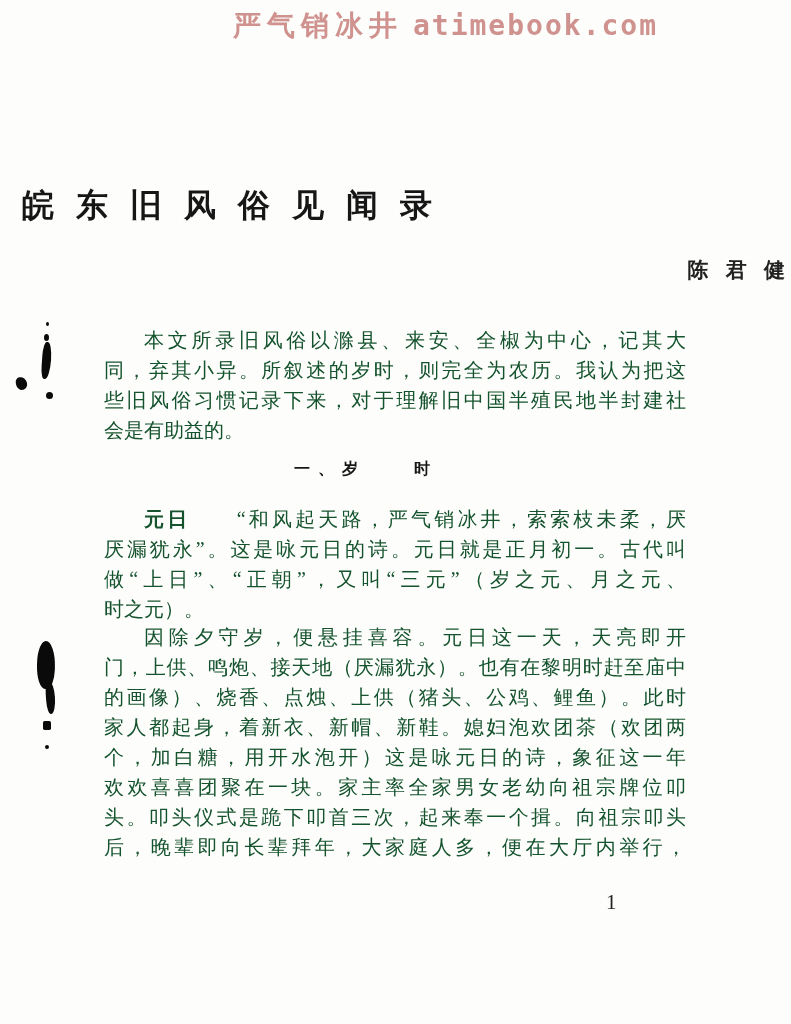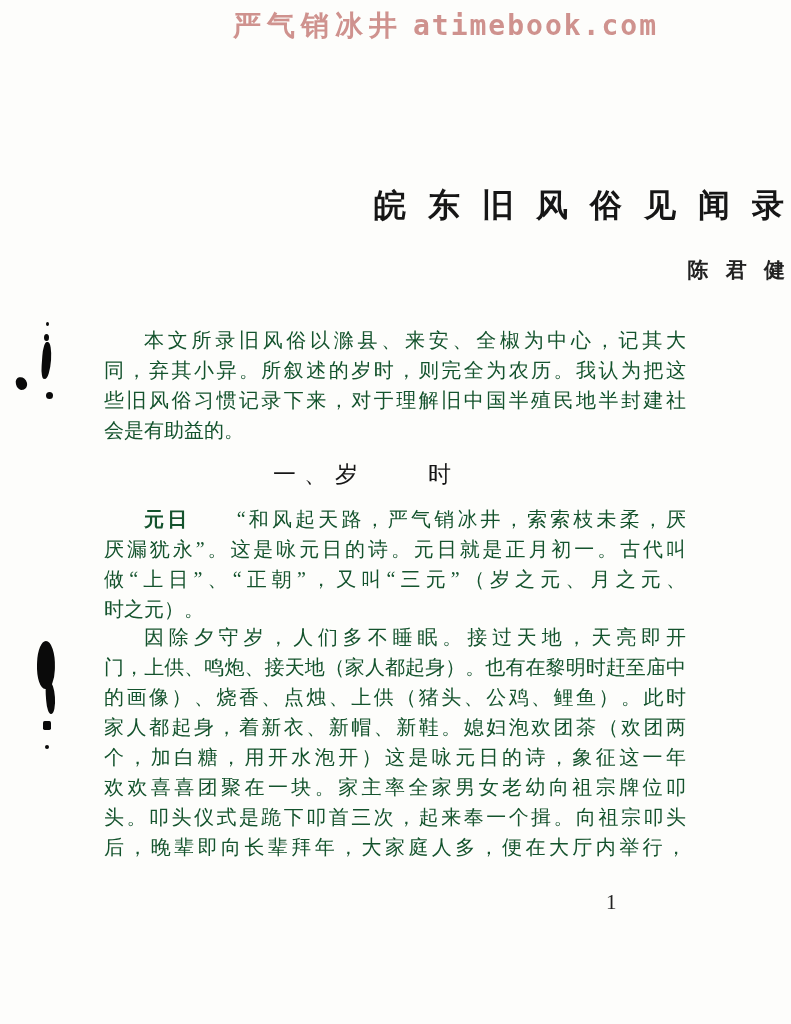--- a/index.html
+++ b/index.html
@@ -22,21 +22,21 @@
     font-size: 28px;
     letter-spacing: 2px;
     color: #cf928e;
     white-space: nowrap;
   }
   .watermark .site-name { letter-spacing: 6px; margin-right: 10px; }
   
   .doc-title {
     position: absolute;
     top: 184px; left: 0; width: 100%;
-    text-align: right;
+    text-align: left;
     padding-left: 22px;
     font-size: 32px;
     font-weight: bold;
     letter-spacing: 7px;
     color: #161616;
     white-space: nowrap;
   }
   .doc-author {
     position: absolute;
     top: 256px; left: 0; width: 100%;
@@ -67,22 +67,22 @@
     overflow: hidden;
   }
   .line.indent { text-indent: 2em; }
   .line.para-end { text-align-last: left; }
   .term { font-weight: bold; }
   .section-heading {
     position: absolute;
     top: 459px; left: 104px; width: 582px;
     text-align: center;
     padding-right: 58px;
-    font-size: 23px;
-    font-weight: normal;
+    font-size: 16px;
+    font-weight: bold;
     letter-spacing: 8px;
     color: #161616;
     white-space: nowrap;
   }
   .page-number {
     position: absolute;
     left: 606px; top: 890px;
     font-size: 21px;
     color: #222;
   }
@@ -118,22 +118,22 @@
 <div class="section-heading">一、岁　　时</div>
 
 <div class="text-col entry-block">
   <div class="line indent"><span class="term">元日</span><span>　　“和风起天路，严气销冰井，索索枝未柔，厌</span></div>
   <div class="line">厌漏犹永”。这是咏元日的诗。元日就是正月初一。古代叫</div>
   <div class="line">做“上日”、“正朝”，又叫“三元”（岁之元、月之元、</div>
   <div class="line para-end">时之元）。</div>
 </div>
 
 <div class="text-col body-block">
-  <div class="line indent">因除夕守岁，人们多不睡眠。接过天地，天亮即开</div>
-  <div class="line">门，上供、鸣炮、接天地（家人都起身）。也有在黎明时赶至庙中</div>
+  <div class="line indent">因除夕守岁，便悬挂喜容。元日这一天，天亮即开</div>
+  <div class="line">门，上供、鸣炮、接天地（厌漏犹永）。也有在黎明时赶至庙中</div>
   <div class="line">的画像）、烧香、点烛、上供（猪头、公鸡、鲤鱼）。此时</div>
   <div class="line">家人都起身，着新衣、新帽、新鞋。媳妇泡欢团茶（欢团两</div>
   <div class="line">个，加白糖，用开水泡开）这是咏元日的诗，象征这一年</div>
   <div class="line">欢欢喜喜团聚在一块。家主率全家男女老幼向祖宗牌位叩</div>
   <div class="line">头。叩头仪式是跪下叩首三次，起来奉一个揖。向祖宗叩头</div>
   <div class="line">后，晚辈即向长辈拜年，大家庭人多，便在大厅内举行，</div>
 </div>
 
 <div class="page-number">1</div>
 

